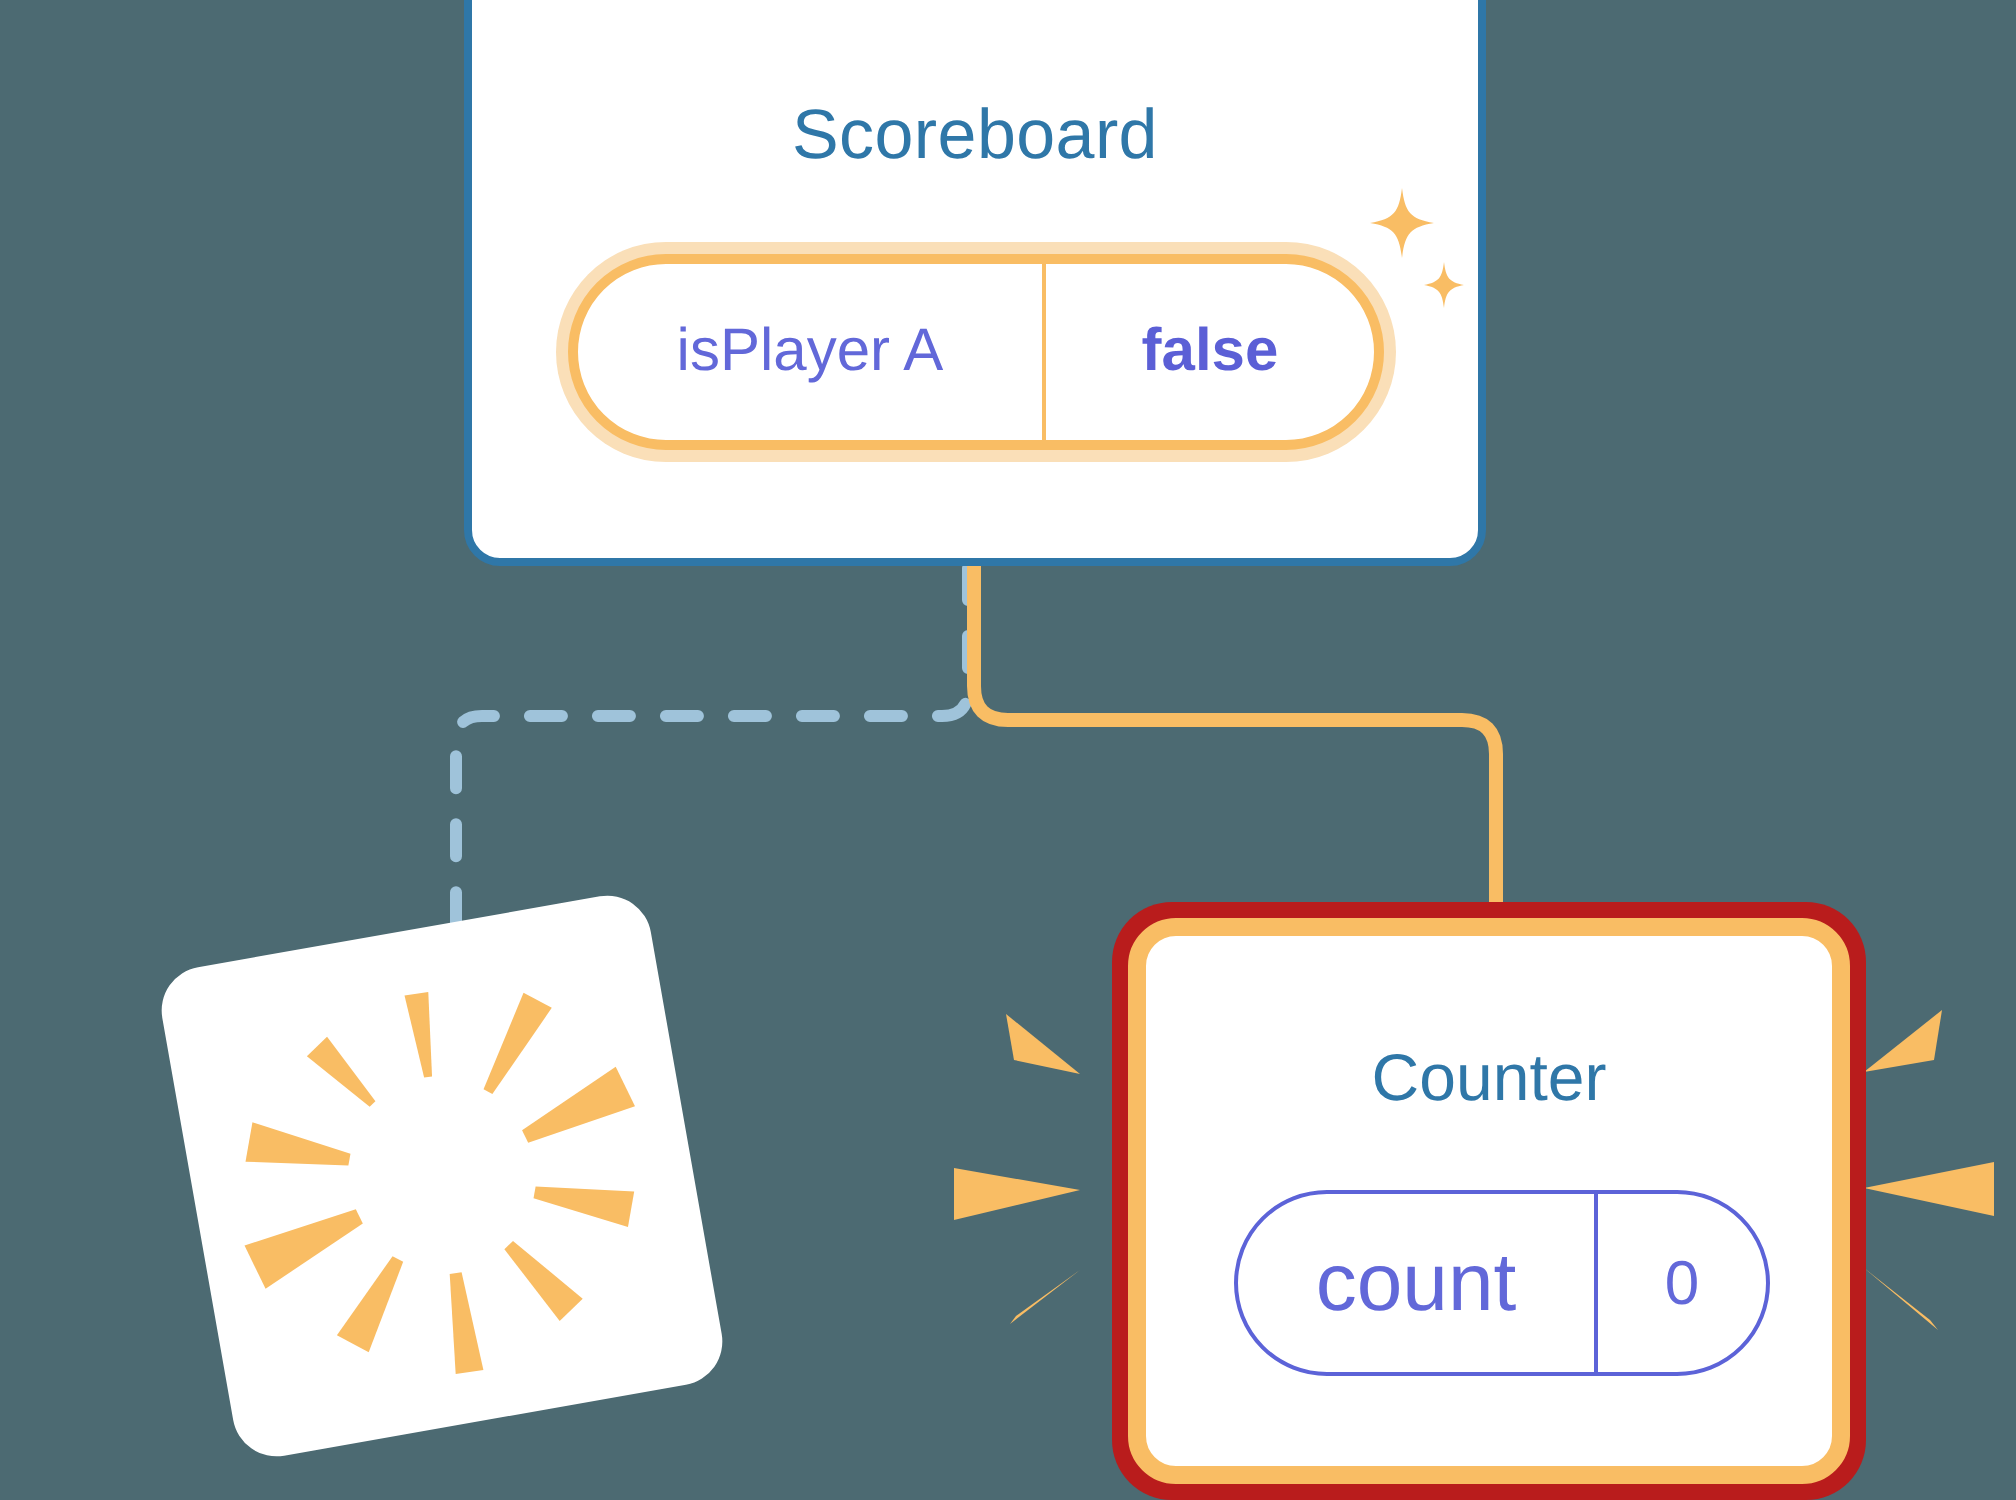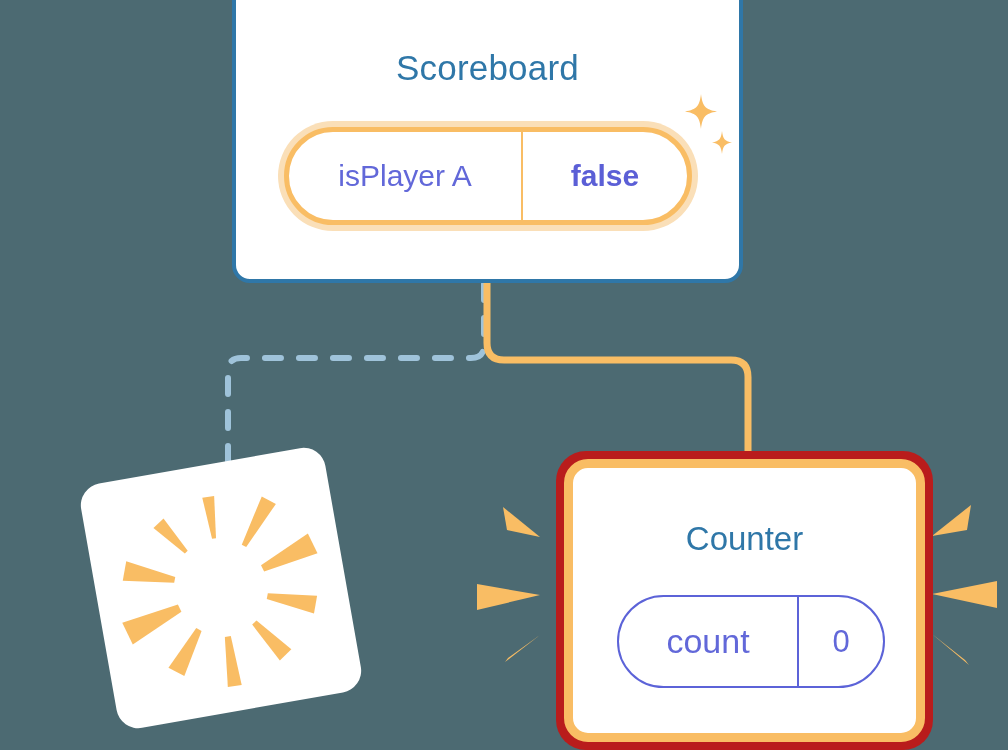--- a/index.html
+++ b/index.html
@@ -153,21 +153,21 @@
     border-radius: 48px;
     display: flex;
     align-items: stretch;
     overflow: hidden;
   }
   .pill-key-blue {
     flex: 0 0 178px;
     display: flex;
     align-items: center;
     justify-content: center;
-    font-size: 34px;
+    font-size: 41px;
     color: #6268d9;
     border-right: 2px solid #5c63d8;
   }
   .pill-val-blue {
     flex: 1;
     display: flex;
     align-items: center;
     justify-content: center;
     font-size: 31px;
     color: #6268d9;

